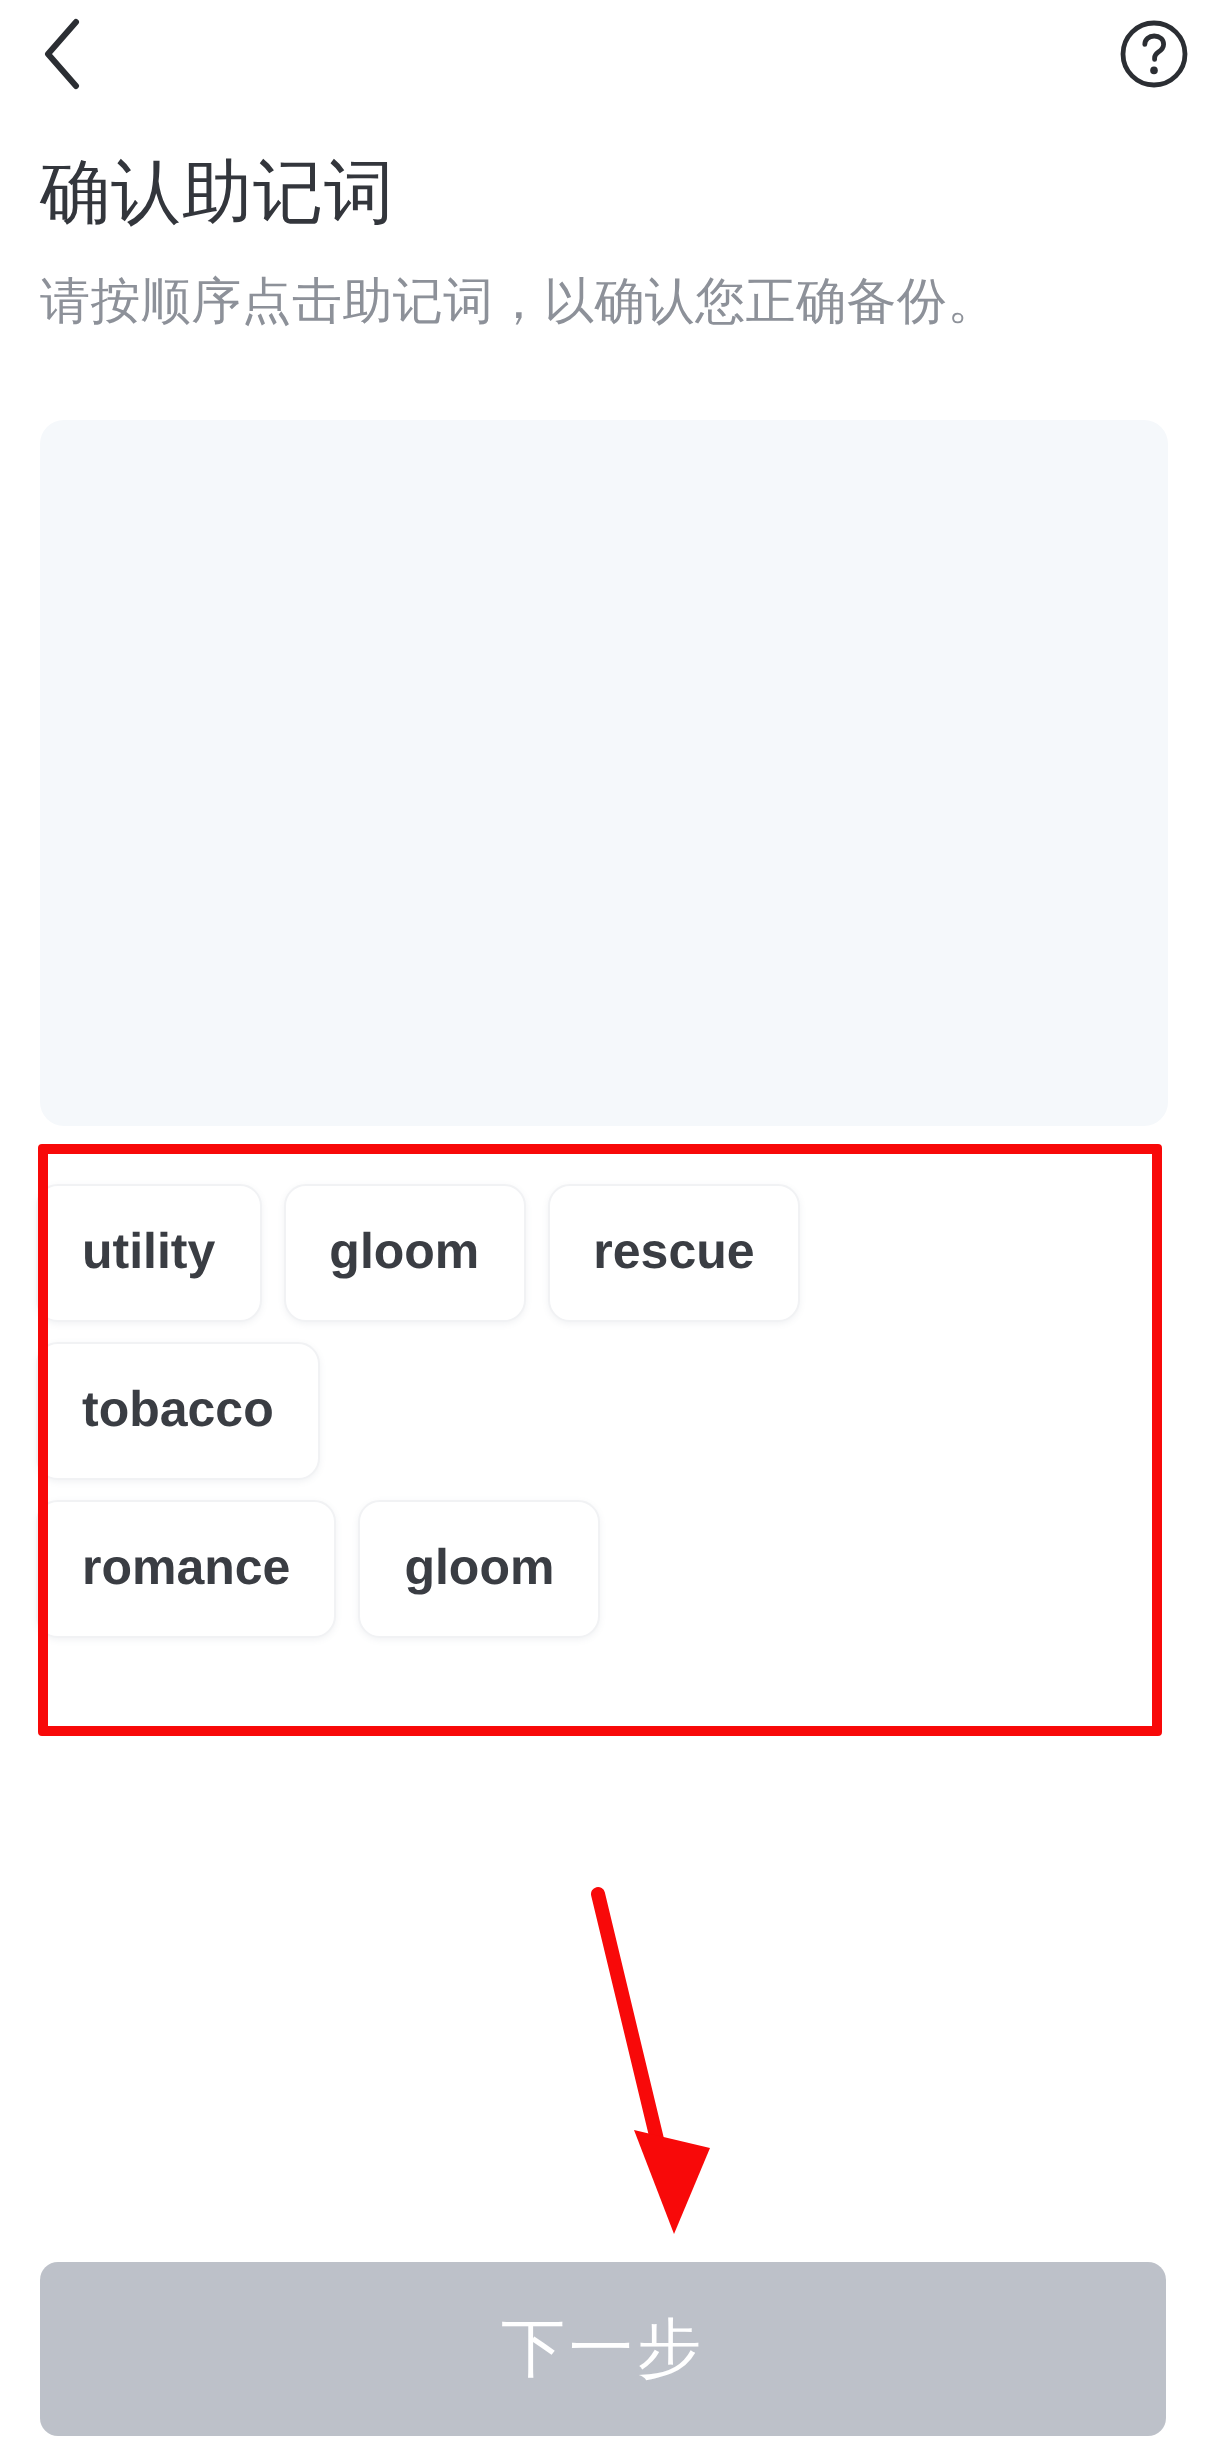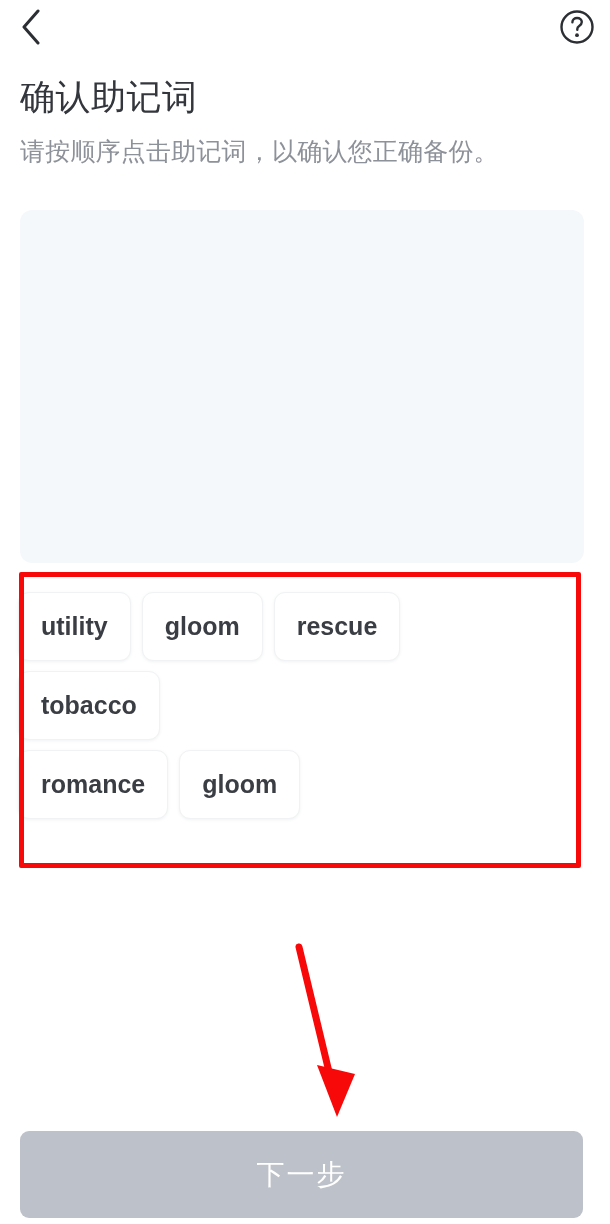--- a/index.html
+++ b/index.html
@@ -152,21 +152,21 @@
   .next-button {
     position: absolute;
     left: 20px;
     top: 1131px;
     width: 563px;
     height: 87px;
     background: #bdc1c9;
     border: none;
     border-radius: 9px;
     color: #ffffff;
-    font-size: 28px;
+    font-size: 32px;
     font-family: Liberation Serif, serif;
     letter-spacing: 2px;
     cursor: default;
     display: flex;
     align-items: center;
     justify-content: center;
   }
 </style>
 </head>
 <body>

